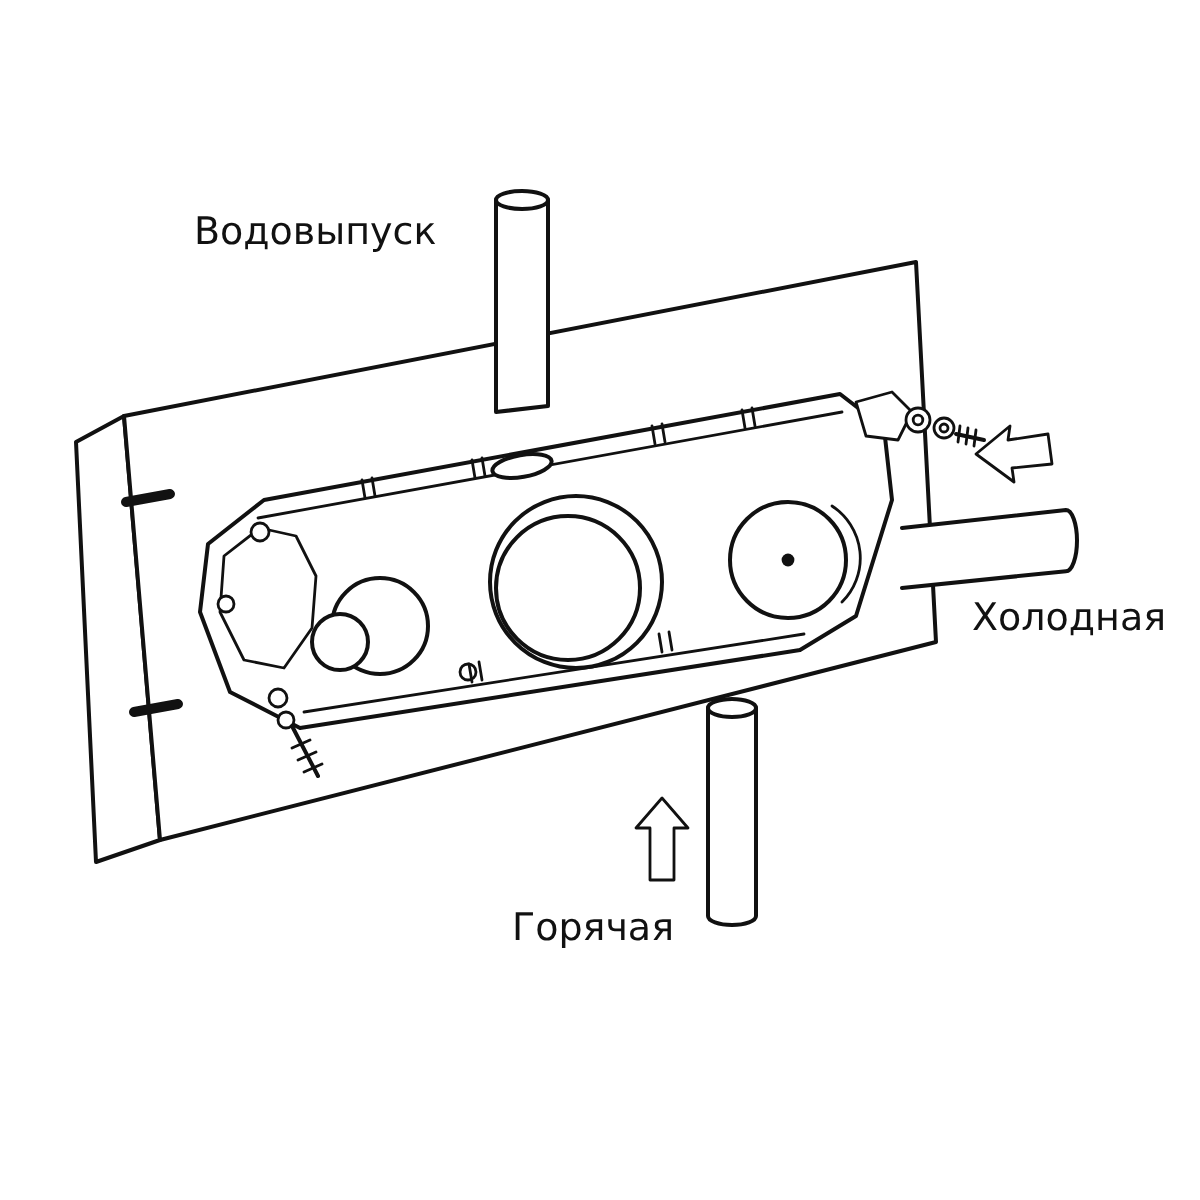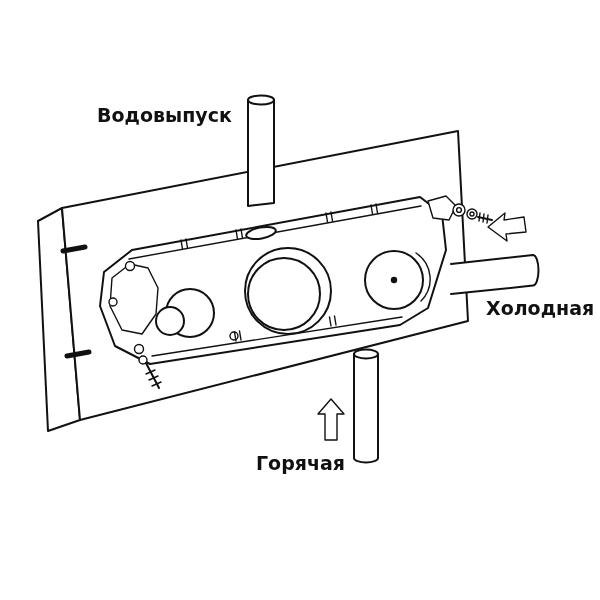--- a/index.html
+++ b/index.html
@@ -6,21 +6,20 @@
     margin: 0;
     padding: 0;
     background: #ffffff;
   }
   .canvas {
     position: relative;
     width: 600px;
     height: 600px;
     background: #ffffff;
     overflow: hidden;
-    font-weight: bold;
   }
   svg { display: block; }
   .s {
     fill: none;
     stroke: #111111;
     stroke-width: 2;
     stroke-linejoin: round;
     stroke-linecap: round;
   }
   .w {

